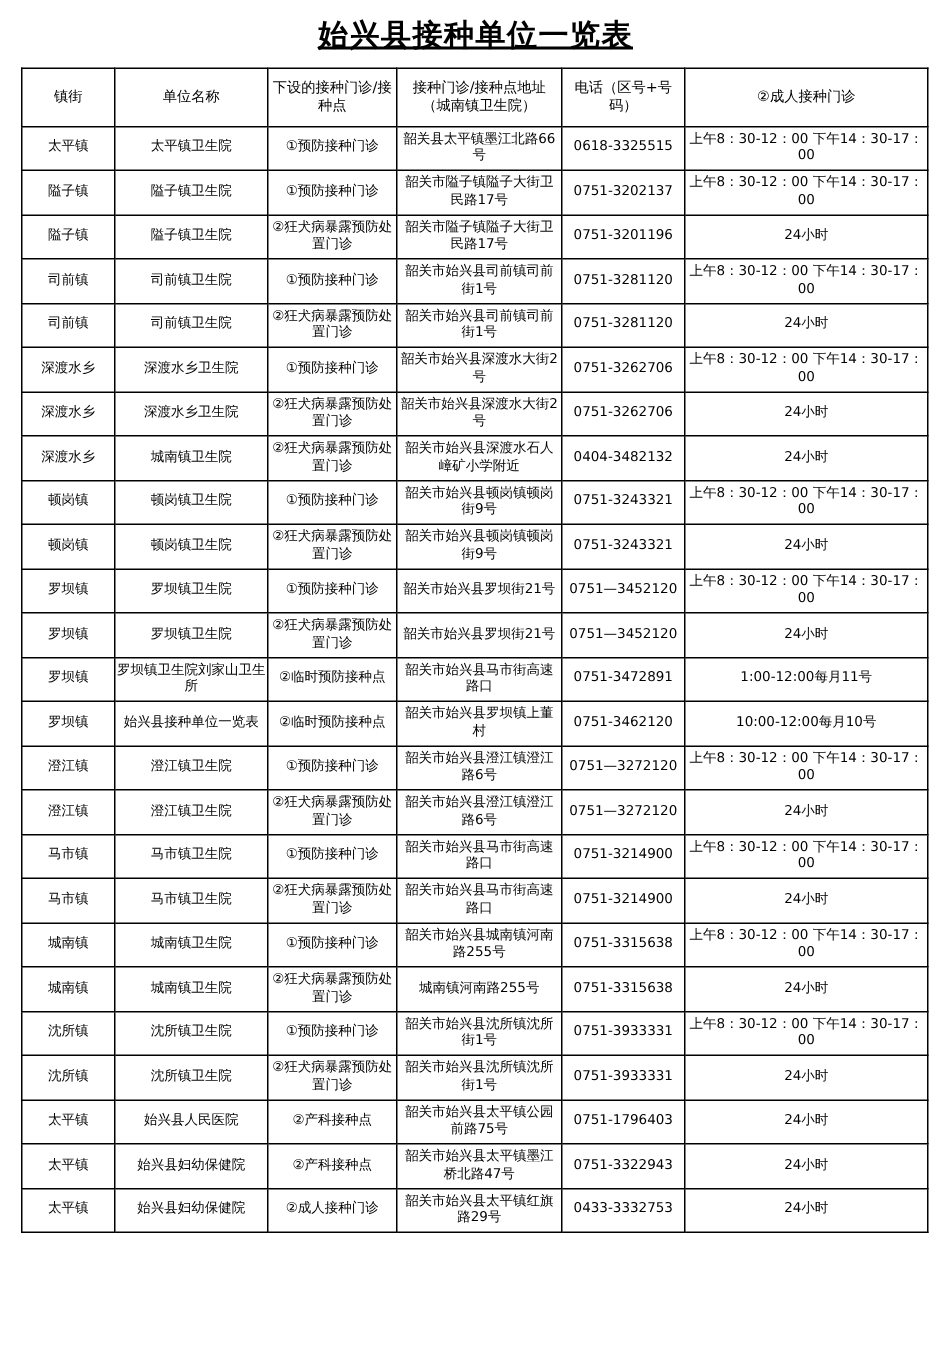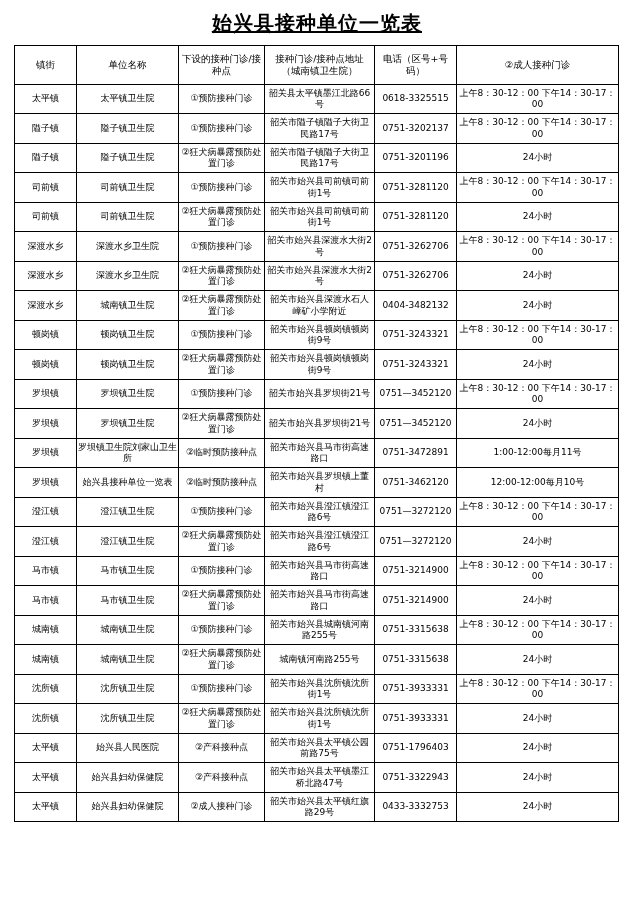--- a/index.html
+++ b/index.html
@@ -186,21 +186,21 @@
           <td>韶关市始兴县马市街高速路口</td>
           <td>0751-3472891</td>
           <td class="cell-hours">1:00-12:00每月11号</td>
         </tr>
         <tr>
           <td>罗坝镇</td>
           <td>始兴县接种单位一览表</td>
           <td>②临时预防接种点</td>
           <td>韶关市始兴县罗坝镇上董村</td>
           <td>0751-3462120</td>
-          <td class="cell-hours">12:00-12:00每月10号</td>
+          <td class="cell-hours">10:00-12:00每月10号</td>
         </tr>
         <tr>
           <td>澄江镇</td>
           <td>澄江镇卫生院</td>
           <td>①预防接种门诊</td>
           <td>韶关市始兴县澄江镇澄江路6号</td>
           <td>0751—3272120</td>
           <td class="cell-hours">上午8：30-12：00 下午14：30-17：00</td>
         </tr>
         <tr>

